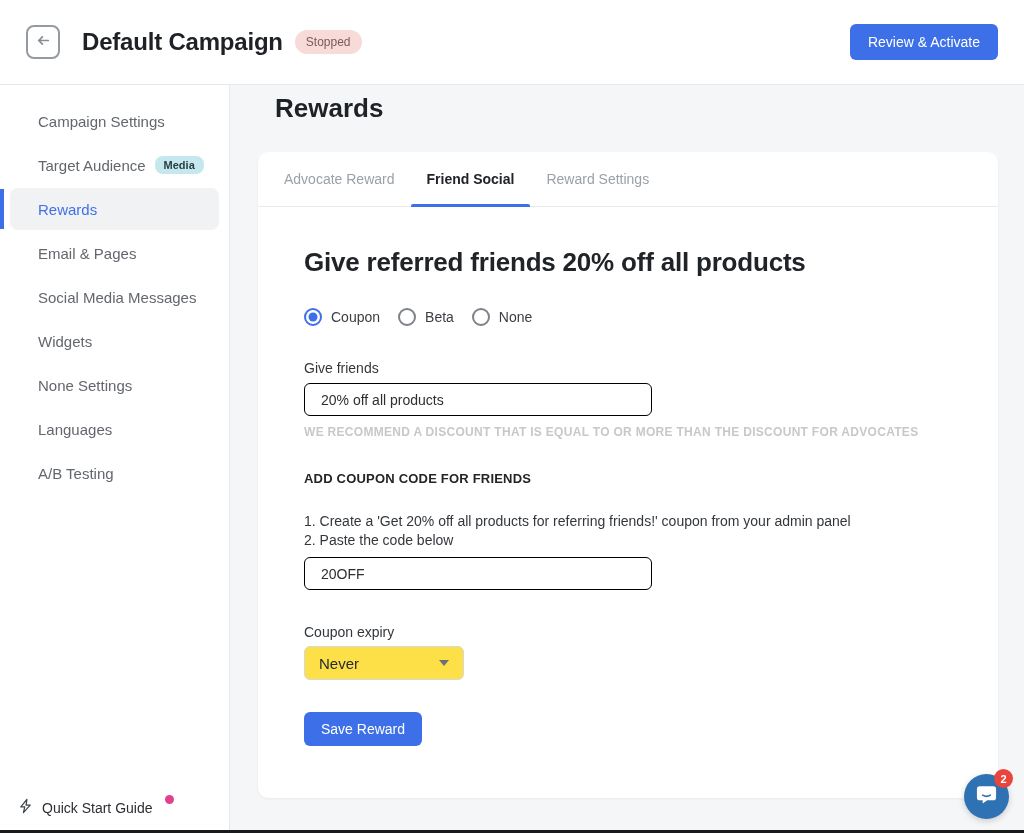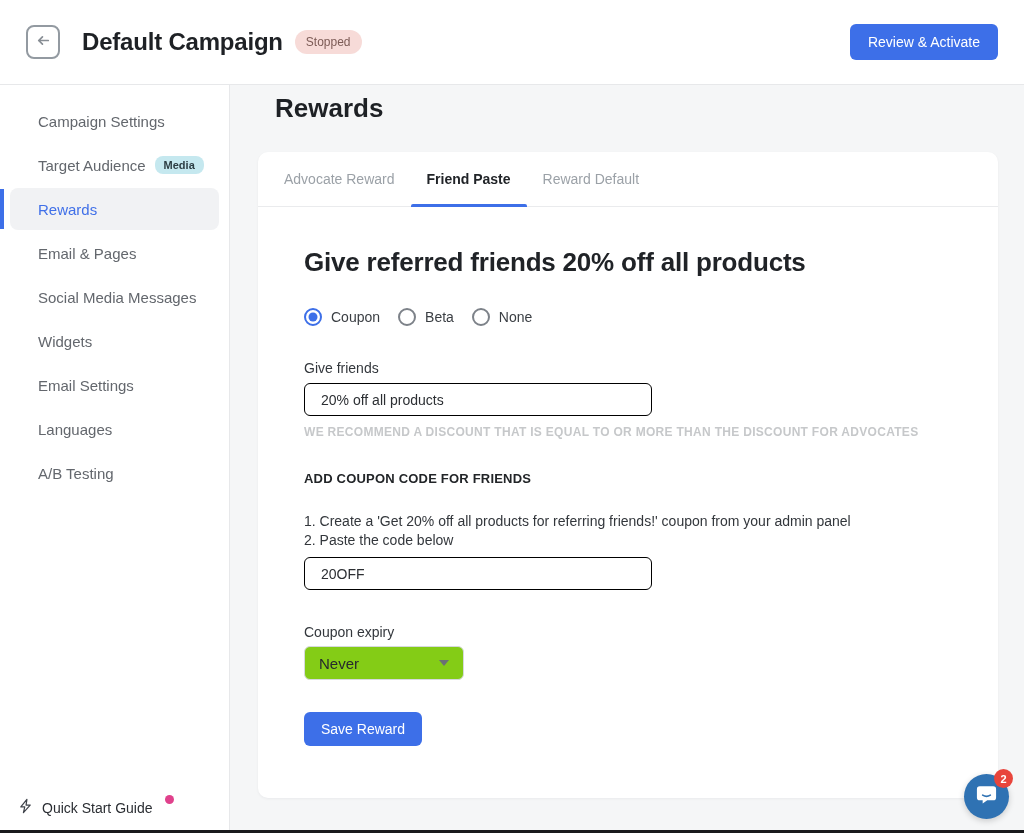--- a/index.html
+++ b/index.html
@@ -97,21 +97,21 @@
     font-size:14px; font-family:inherit; color:#2c2f33; background:#fff;
   }
   .hint { margin-top:9px; font-size:12px; font-weight:700; color:#c6c8ca; letter-spacing:0.3px; }
 
   .subsection-heading { margin-top:32px; font-size:13px; font-weight:700; color:#222528; letter-spacing:0.2px; }
   .steps { margin-top:26px; font-size:14px; color:#33373c; line-height:19px; }
 
   .select-box {
     margin-top:6px; width:160px; height:34px; border:1px solid #d6d9dc; border-radius:6px;
     display:flex; align-items:center; justify-content:space-between;
-    padding:0 14px; font-size:15px; color:#26292d; background:#84cc16; cursor:pointer;
+    padding:0 14px; font-size:15px; color:#26292d; background:#fde047; cursor:pointer;
   }
   .caret-down {
     width:0; height:0; border-left:5px solid transparent; border-right:5px solid transparent;
     border-top:6px solid #6b7075;
   }
 
   .save-btn {
     margin-top:32px; background:#3d6fe8; color:#fff; border:none;
     font-size:14px; font-family:inherit; padding:9px 17px; border-radius:6px; cursor:pointer;
   }
@@ -162,21 +162,21 @@
     <div class="nav-item">
       <span>Email &amp; Pages</span>
     </div>
     <div class="nav-item">
       <span>Social Media Messages</span>
     </div>
     <div class="nav-item">
       <span>Widgets</span>
     </div>
     <div class="nav-item">
-      <span>Email Settings</span>
+      <span>None Settings</span>
     </div>
     <div class="nav-item">
       <span>Languages</span>
     </div>
     <div class="nav-item">
       <span>A/B Testing</span>
     </div>
   </div>
   <div class="quick-start">
     <span>
@@ -191,25 +191,25 @@
 
 <div class="main">
   <div class="page-title">Rewards</div>
 
   <div class="card">
     <div class="tabbar">
       <div class="tab">
         <span>Advocate Reward</span>
       </div>
       <div class="tab active">
-        <span>Friend Paste</span>
+        <span>Friend Social</span>
         <span class="tab-underline"></span>
       </div>
       <div class="tab">
-        <span>Reward Default</span>
+        <span>Reward Settings</span>
       </div>
     </div>
 
     <div class="card-content">
       <div class="form-heading">Give referred friends 20% off all products</div>
 
       <div class="radio-row">
         <div class="radio-option">
           <span class="radio checked">
               <span class="radio-dot"></span>

